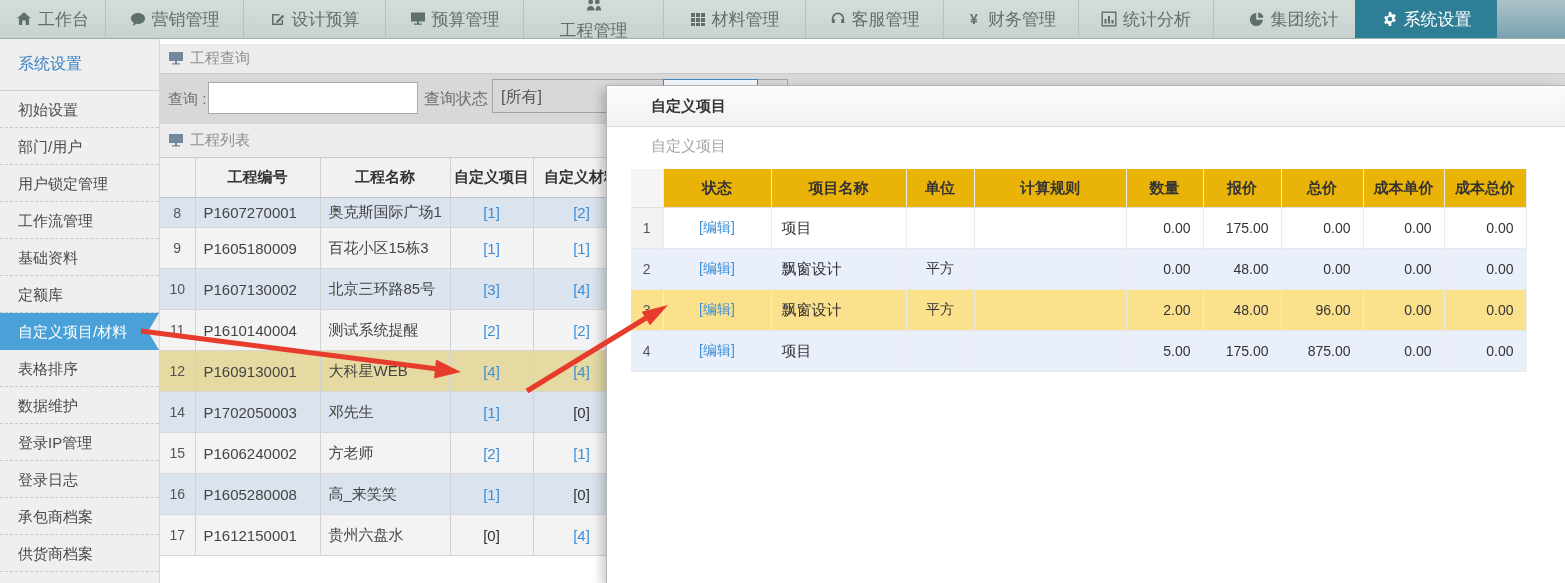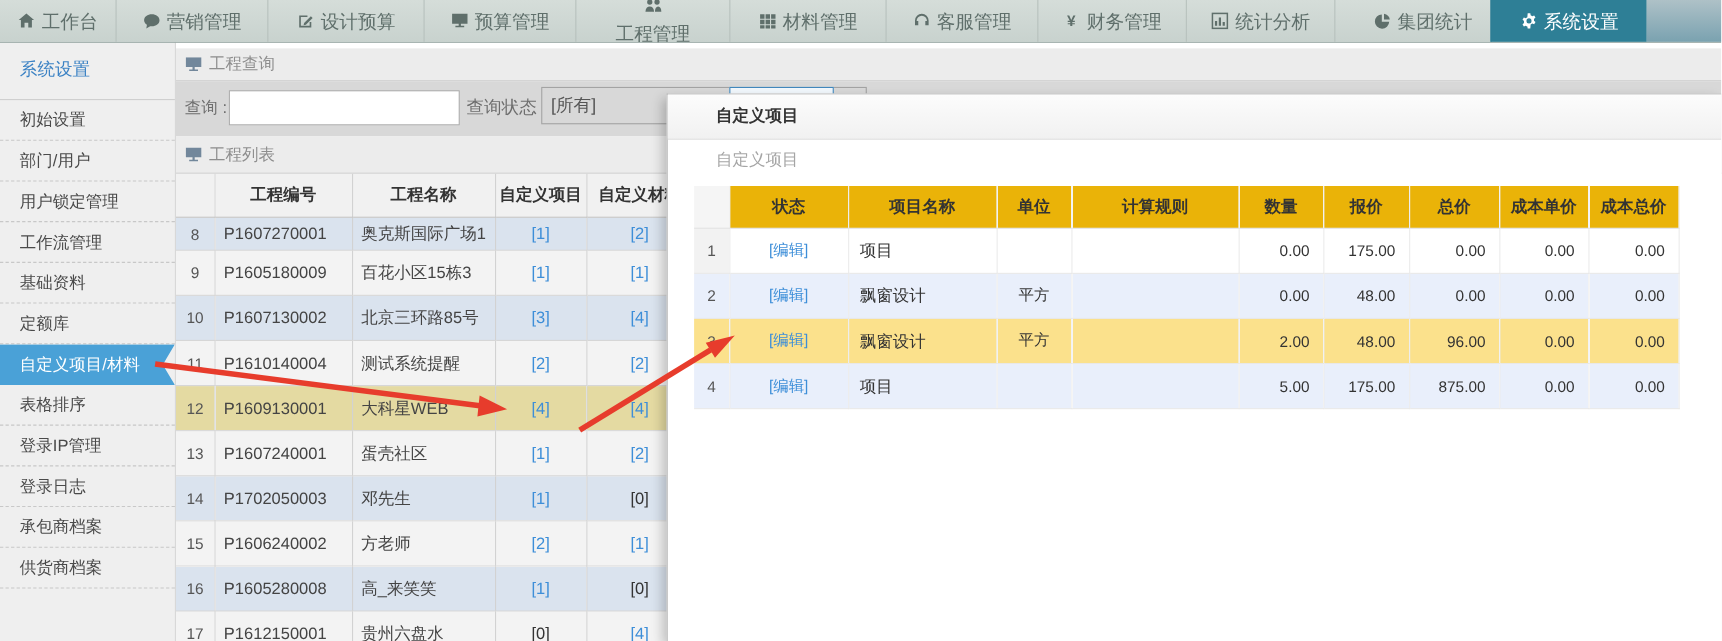--- a/index.html
+++ b/index.html
@@ -198,20 +198,21 @@
     <div class="sb-title">系统设置</div>
     <div id="sb-items">
         <div class="sb-item">初始设置</div>
         <div class="sb-item">部门/用户</div>
         <div class="sb-item">用户锁定管理</div>
         <div class="sb-item">工作流管理</div>
         <div class="sb-item">基础资料</div>
         <div class="sb-item">定额库</div>
         <div class="sb-item active">自定义项目/材料</div>
         <div class="sb-item">表格排序</div>
+        <div class="sb-item">数据维护</div>
         <div class="sb-item">登录IP管理</div>
         <div class="sb-item">登录日志</div>
         <div class="sb-item">承包商档案</div>
         <div class="sb-item">供货商档案</div>
       </div>
   </div>
 
   <div class="main-bg"></div>
 
   <div class="panel-bar" id="panel-bar-1">
@@ -285,27 +286,20 @@
           <td class="name">测试系统提醒</td>
           <td class="cnt"><span class="link">[2]</span></td>
           <td class="cnt"><span class="link">[2]</span></td>
         </tr>
         <tr class="row alt selected">
           <td class="rowno">12</td>
           <td class="code">P1609130001</td>
           <td class="name">大科星WEB</td>
           <td class="cnt"><span class="link">[4]</span></td>
           <td class="cnt"><span class="link">[4]</span></td>
-        </tr>
-        <tr class="row">
-          <td class="rowno">13</td>
-          <td class="code">P1607240001</td>
-          <td class="name">蛋壳社区</td>
-          <td class="cnt"><span class="link">[1]</span></td>
-          <td class="cnt"><span class="link">[2]</span></td>
         </tr>
         <tr class="row alt">
           <td class="rowno">14</td>
           <td class="code">P1702050003</td>
           <td class="name">邓先生</td>
           <td class="cnt"><span class="link">[1]</span></td>
           <td class="cnt"><span class="plain">[0]</span></td>
         </tr>
         <tr class="row">
           <td class="rowno">15</td>

